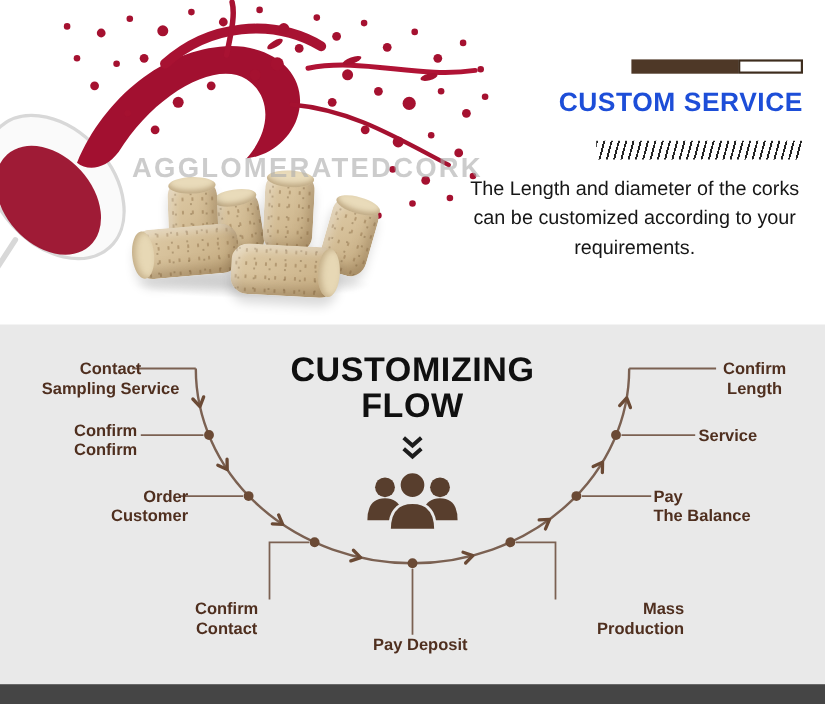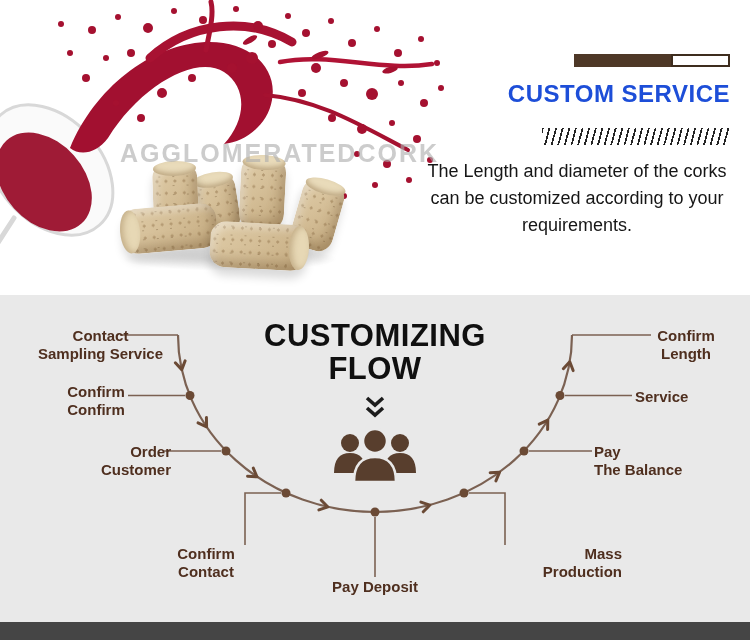--- a/index.html
+++ b/index.html
@@ -52,21 +52,21 @@
     font-size:31px;font-weight:bold;color:#101010;line-height:1.07;letter-spacing:.5px}
   .flow-title span{display:block}
   .chevrons{position:absolute;left:364px;top:100px}
   .people{position:absolute;left:325px;top:133px}
   .step{position:absolute;font-size:15px;font-weight:bold;color:#4f2f1f;line-height:1.2}
   .step span{display:block}
   .s-contact{left:33px;top:32px;width:135px;text-align:center}
   .s-design{left:56px;top:88px;width:80px;text-align:center}
   .s-sampling{left:91px;top:148px;width:80px;text-align:right}
   .s-samples{left:166px;top:250px;width:80px;text-align:center}
-  .s-deposit{left:325px;top:283px;width:100px;text-align:center}
+  .s-deposit{left:325px;top:283px;width:100px;text-align:right}
   .s-mass{left:527px;top:250px;width:95px;text-align:right}
   .s-balance{left:594px;top:148px;width:95px;text-align:left}
   .s-delivery{left:635px;top:93px;width:75px;text-align:left}
   .s-receipt{left:649px;top:32px;width:74px;text-align:center}
 
   .footer-bar{position:absolute;left:0;top:622px;width:750px;height:18px;background:#454545}
 </style>
 </head>
 <body>
 

